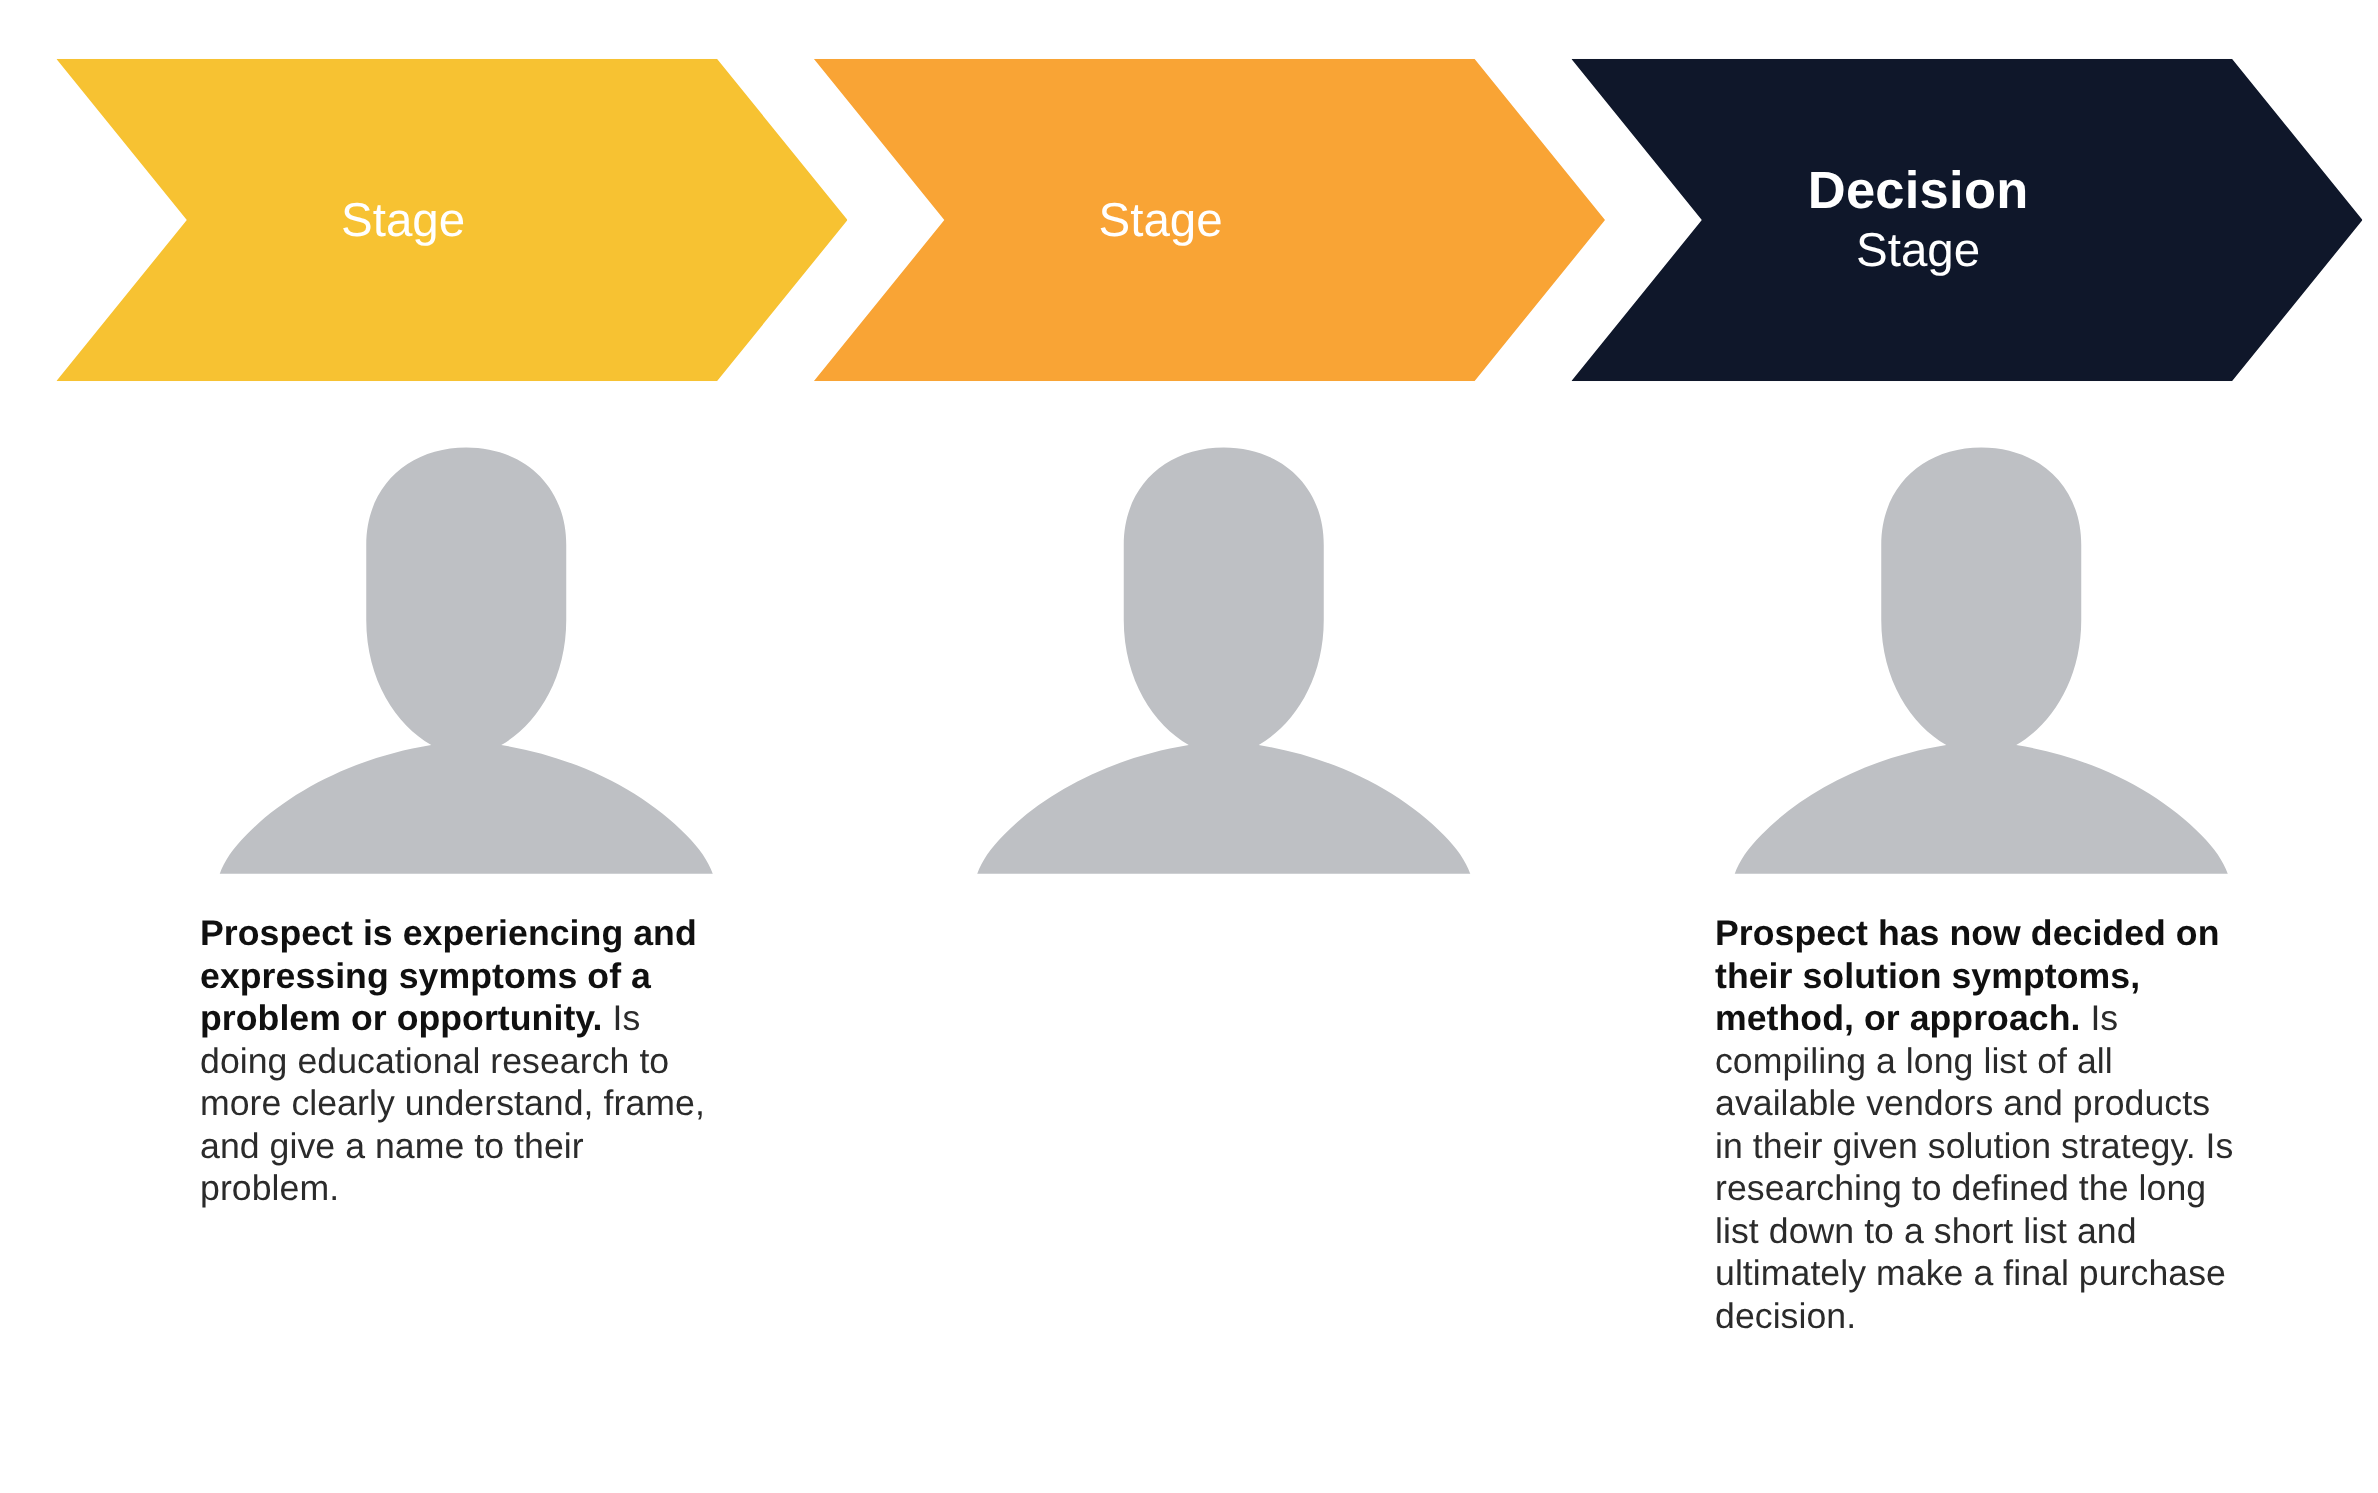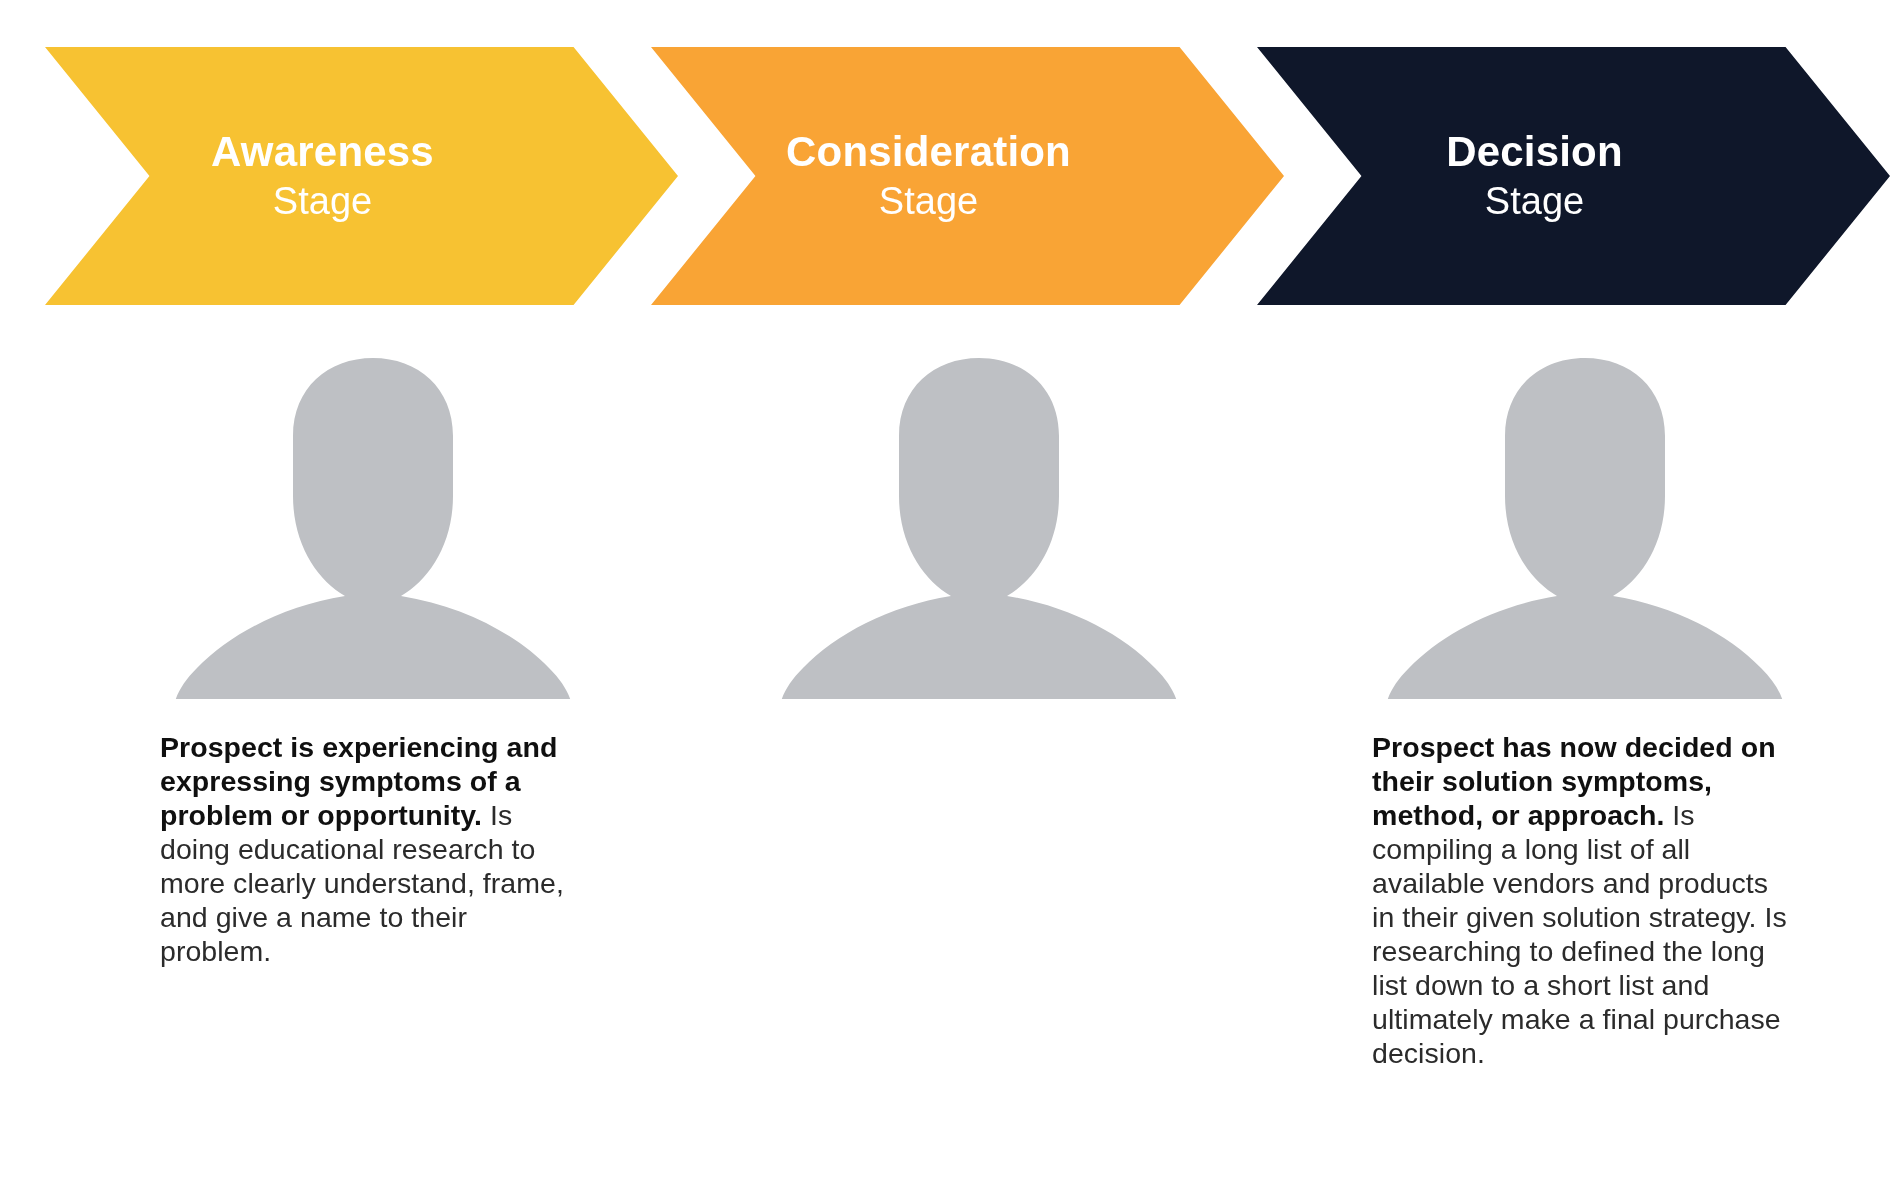--- a/index.html
+++ b/index.html
@@ -142,26 +142,24 @@
   }
 </style>
 </head>
 <body>
 
 <div class="board">
 
   <div class="chevron-row">
 
     <div class="chevron chev-1">
-      <div class="chev-title">Awareness</div>
       <div class="chev-sub">Stage</div>
     </div>
 
     <div class="chevron chev-2">
-      <div class="chev-title">Consideration</div>
       <div class="chev-sub">Stage</div>
     </div>
 
     <div class="chevron chev-3">
       <div class="chev-title">Decision</div>
       <div class="chev-sub">Stage</div>
     </div>
 
   </div>
 

